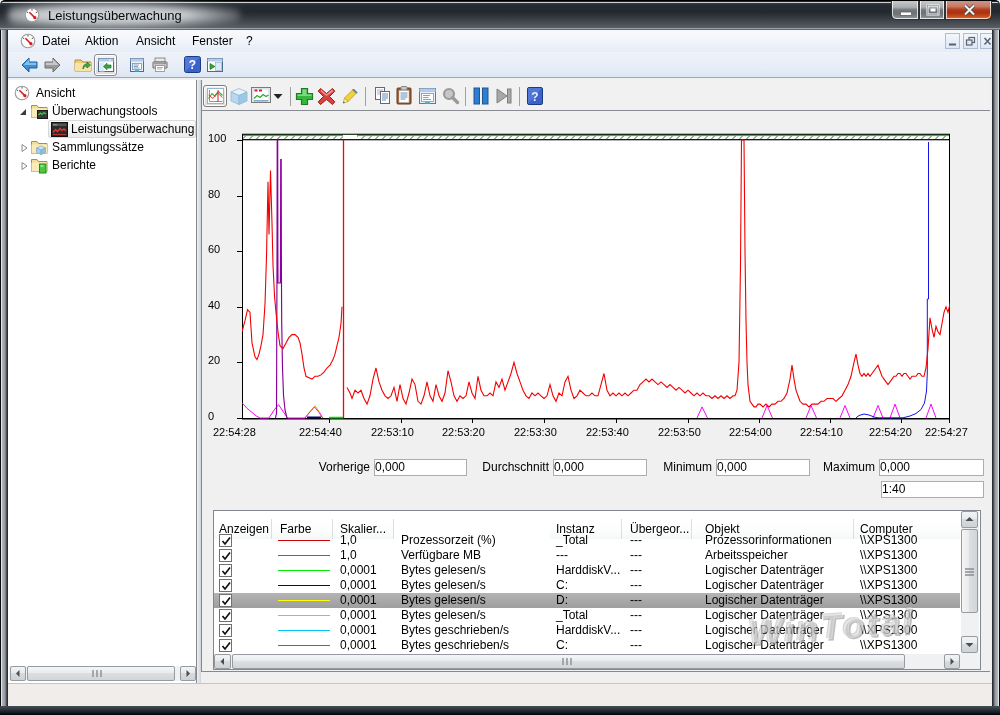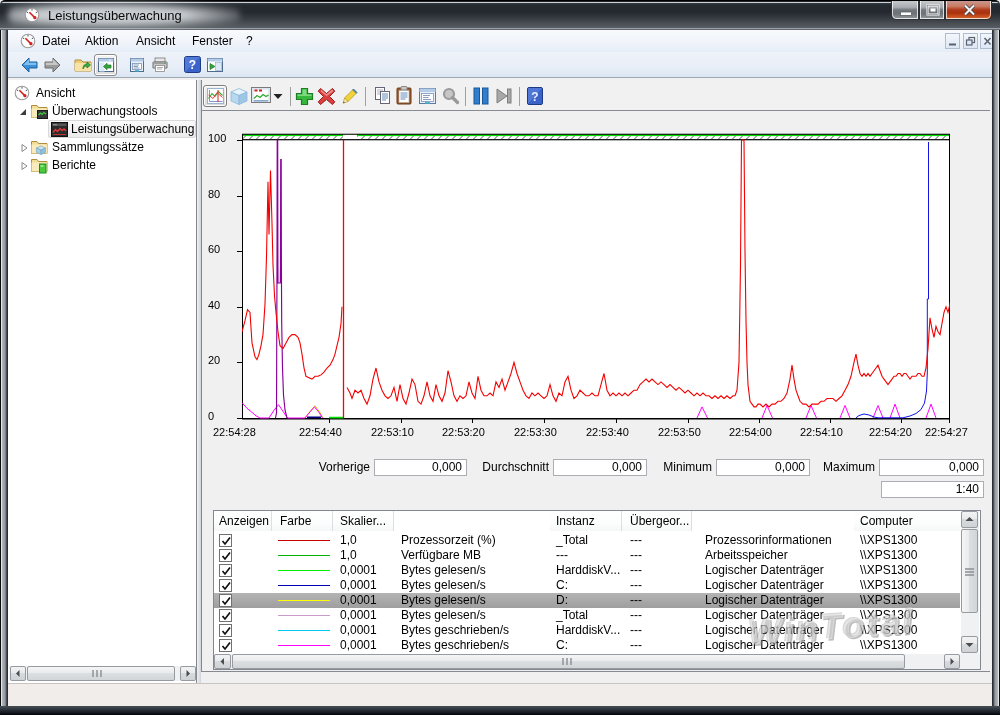--- a/index.html
+++ b/index.html
@@ -53,25 +53,25 @@
 #statusbar { left:8px; top:683px; width:984px; height:23px; background:#f0edeb; border-top:1px solid #c9c4c0; }
 
 
 .trow { position:absolute; height:18px; line-height:18px; }
 .tsel { position:absolute; left:48px; top:120px; width:148px; height:18px;
   background:linear-gradient(180deg,#fafafa,#ebebeb); border:1px solid #d9d9d9; border-radius:2px; }
 
 
 .vlabel { position:absolute; height:16px; line-height:16px; text-align:right; }
 .vbox { position:absolute; height:17px; background:#fff; border:1px solid #abadb3;
-  text-align:right; line-height:15px; padding-right:4px; }
+  text-align:left; line-height:15px; padding-right:4px; }
 
 
 #lv { left:213px; top:510px; width:768px; height:160px; background:#fff; border:1px solid #828790; }
-.hdrcell { position:absolute; top:0; height:20px; line-height:20px; border-right:1px solid #dcdfe2; padding-left:6px; background:linear-gradient(180deg,#ffffff,#fcfdfd 60%,#f5f6f7); }
+.hdrcell { position:absolute; top:8px; height:20px; line-height:20px; border-right:1px solid #dcdfe2; padding-left:6px; background:linear-gradient(180deg,#ffffff,#fcfdfd 60%,#f5f6f7); }
 .lvrow { position:absolute; left:0; width:746px; height:15px; line-height:15px; }
 .lvcell { position:absolute; top:0; height:15px; line-height:15px; }
 .cline { position:absolute; left:64px; top:7px; width:52px; height:1px; }
 .cbx { position:absolute; left:5px; top:1px; width:13px; height:13px; background:#fff; border:1px solid #707070; }
 .cbx svg { position:absolute; left:0; top:0; }
 
 
 .sbtn { position:absolute; background:linear-gradient(180deg,#f2f3f4,#e8eaec 45%,#d8dbde 50%,#cfd3d6); border:1px solid #979aa0; border-radius:2px; }
 .sthumbh { position:absolute; background:linear-gradient(180deg,#f4f5f6,#eaebed 45%,#dcdfe2 50%,#d1d5d8); border:1px solid #979aa0; border-radius:2px; }
 .sthumbv { position:absolute; background:linear-gradient(90deg,#f4f5f6,#eaebed 45%,#dcdfe2 50%,#d1d5d8); border:1px solid #979aa0; border-radius:2px; }
@@ -444,20 +444,21 @@
   <div class="abs vbox" style="left:879px;top:459px;width:105px">0,000</div>
   <div class="abs vlabel" style="left:797px;top:507px;width:80px">Dauer</div>
   <div class="abs vbox" style="left:881px;top:481px;width:103px">1:40</div>
 
   <div class="abs" id="lv">
     <div class="hdrcell" style="left:0;width:58px;padding-left:5px">Anzeigen</div>
     <div class="hdrcell" style="left:58px;width:61px;padding-left:8px">Farbe</div>
     <div class="hdrcell" style="left:119px;width:61px;padding-left:7px">Skalier...</div>
     <div class="hdrcell" style="left:336px;width:72px;padding-left:6px">Instanz</div>
     <div class="hdrcell" style="left:408px;width:70px;padding-left:8px">Übergeor...</div>
+    <div class="hdrcell" style="left:478px;width:162px;padding-left:13px">Objekt</div>
     <div class="hdrcell" style="left:640px;width:106px;padding-left:6px;border-right:none">Computer</div>
     <div class="lvrow" style="top:22px">
       <div class="cbx">
           <svg width="13" height="13">
             <path d="M2.5 6 L5 9 L10 2.5" stroke="#111" stroke-width="1.7" fill="none"></path>
           </svg>
         </div>
       <div class="cline" style="background:#cc0000"></div>
       <div class="lvcell" style="left:126px">1,0</div>
       <div class="lvcell" style="left:187px">Prozessorzeit (%)</div>

